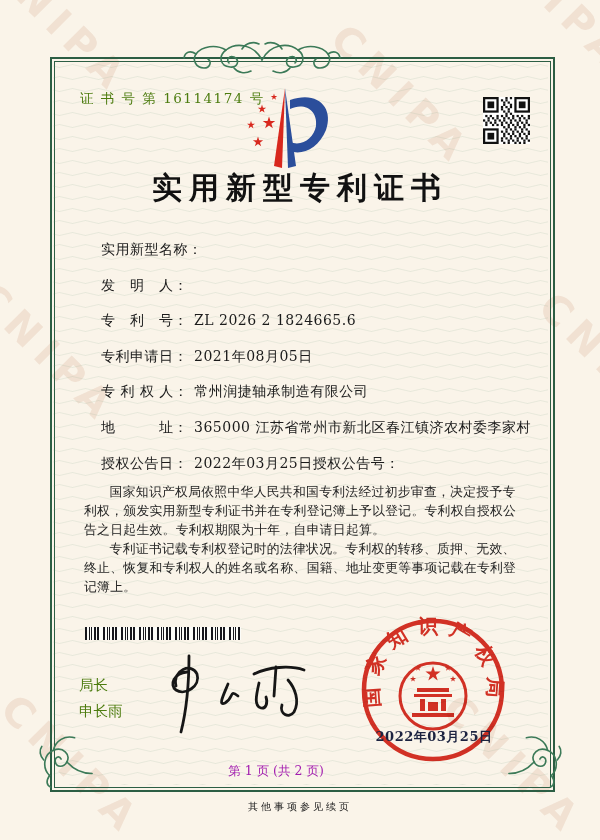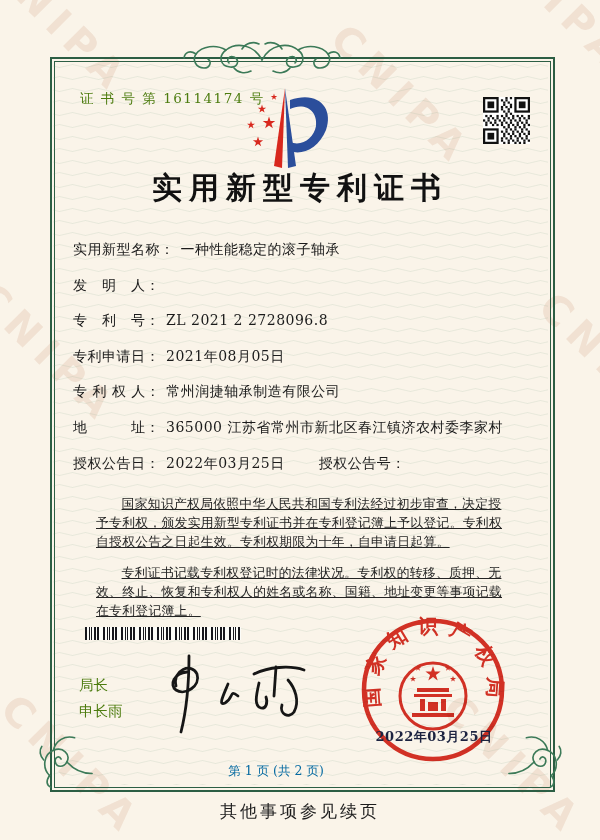--- a/index.html
+++ b/index.html
@@ -14,43 +14,43 @@
   .waves{position:absolute;left:53px;top:60px;width:495px;height:725px;pointer-events:none;}
   .ornament-top{position:absolute;left:182px;top:40px;width:160px;height:36px;}
   .corner-fl{position:absolute;width:58px;height:58px;}
   .corner-fl.bl{left:36px;top:731px;}
   .corner-fl.br{left:507px;top:731px;transform:scaleX(-1);}
   .cert-no{position:absolute;left:80px;top:90px;font-size:13.5px;color:#4d7c0f;letter-spacing:1.5px;}
   .logo{position:absolute;left:238px;top:84px;width:100px;height:88px;}
   .qr{position:absolute;left:483px;top:97px;width:47px;height:47px;background:#fff;}
   .title{position:absolute;left:0;top:168px;width:600px;text-align:center;
       font-size:30px;font-weight:700;letter-spacing:7px;color:#111;}
-  .fields{position:absolute;left:73px;top:241px;width:440px;font-size:14px;color:#1b1b1b;}
+  .fields{position:absolute;left:101px;top:241px;width:440px;font-size:14px;color:#1b1b1b;}
   .frow{height:35.6px;display:flex;align-items:flex-start;letter-spacing:0.5px;}
   .flabel{white-space:pre;margin-right:6px;}
   .fvalue{white-space:pre;}
-  .grant-col2{margin-left:34px;display:flex;}
+  .grant-col2{display:flex;}
   .paras{position:absolute;left:84px;top:482px;width:436px;font-size:12.8px;
       line-height:19px;color:#242424;}
-  .paras p{margin:12px;text-indent:2em;letter-spacing:0.3px;text-decoration:underline;}
+  .paras p{margin:0;text-indent:2em;letter-spacing:0.3px;}
   .barcode{position:absolute;left:85px;top:627px;width:156px;height:13px;
       background:
         repeating-linear-gradient(90deg,#17171c 0 2px,transparent 2px 4px,#17171c 4px 5px,transparent 5px 9px),
         repeating-linear-gradient(90deg,#17171c 0 1px,#fcfcf8 1px 6px);}
   .director{position:absolute;left:79px;top:672px;font-family:"DejaVu Sans","Liberation Sans",sans-serif;
       font-size:14.5px;font-weight:400;color:#4d7c0f;line-height:26px;}
   .signature{position:absolute;left:148px;top:646px;width:178px;height:94px;}
   .seal{position:absolute;left:357px;top:614px;width:152px;height:152px;
       mix-blend-mode:multiply;opacity:0.95;}
   .seal-date{position:absolute;left:362px;top:728px;width:144px;text-align:center;
       font-size:13px;font-weight:700;color:#1c2340;letter-spacing:0.5px;}
   .page-footer{position:absolute;left:0;top:763px;width:552px;text-align:center;
-      font-size:12.5px;color:#0369a1;}
+      font-size:12.5px;color:#a21caf;}
   .cont-note{position:absolute;left:0;top:800px;width:600px;text-align:center;
-      font-size:17px;letter-spacing:3px;color:#1d1d1d;}
+      font-size:10px;letter-spacing:3px;color:#1d1d1d;}
 </style>
 </head>
 <body>
 
 <div class="page">
 
   <div class="wm" style="left:-30px;top:0px;">CNIPA</div>
   <div class="wm" style="left:312px;top:72px;">CNIPA</div>
   <div class="wm" style="left:468px;top:-22px;">CNIPA</div>
   <div class="wm" style="left:-42px;top:330px;">CNIPA</div>
@@ -291,28 +291,27 @@
       <rect x="20" y="15" width="1" height="1" fill="#111"></rect>
       <rect x="20" y="16" width="1" height="1" fill="#111"></rect>
       <rect x="20" y="19" width="1" height="1" fill="#111"></rect>
     </svg>
 
   <div class="title">实用新型专利证书</div>
 
   <div class="fields">
     <div class="frow">
       <span class="flabel">实用新型名称：</span>
-      <span class="fvalue">一种性能稳定的滚子轴承</span>
     </div>
     <div class="frow">
       <span class="flabel">发　明　人：</span>
     </div>
     <div class="frow">
       <span class="flabel">专　利　号：</span>
-      <span class="fvalue">ZL 2021 2 2728096.8</span>
+      <span class="fvalue">ZL 2026 2 1824665.6</span>
     </div>
     <div class="frow">
       <span class="flabel">专利申请日：</span>
       <span class="fvalue">2021年08月05日</span>
     </div>
     <div class="frow">
       <span class="flabel">专 利 权 人：</span>
       <span class="fvalue">常州润捷轴承制造有限公司</span>
     </div>
     <div class="frow">

